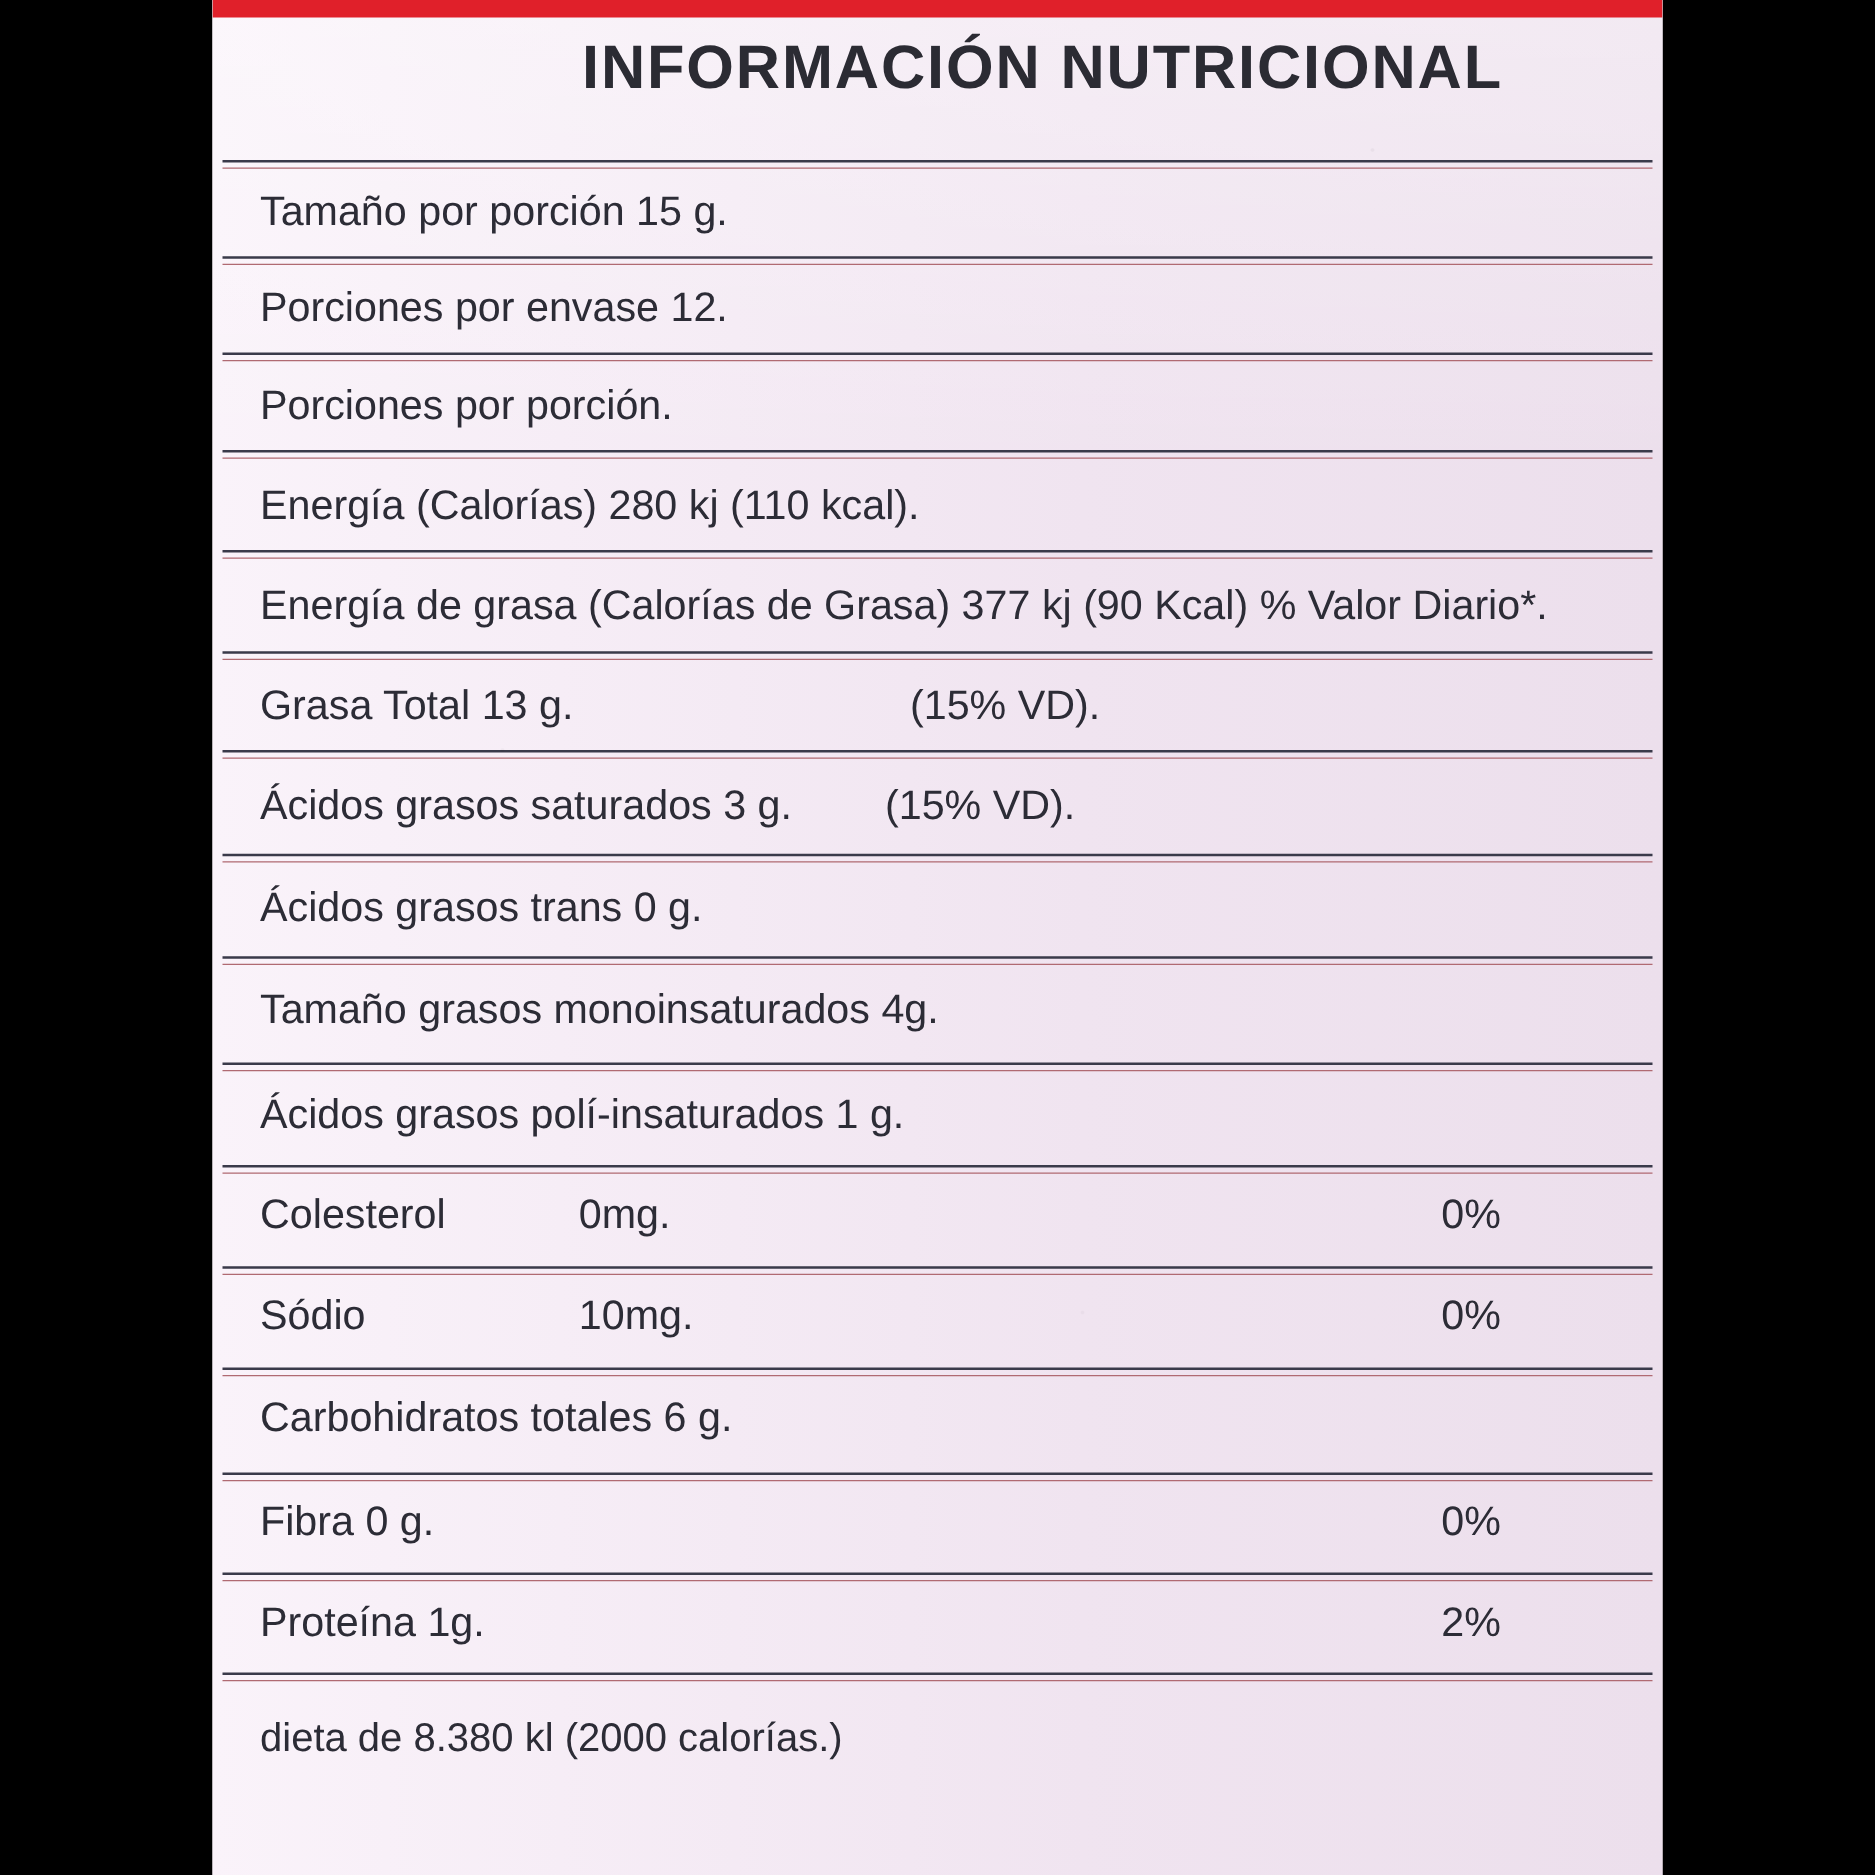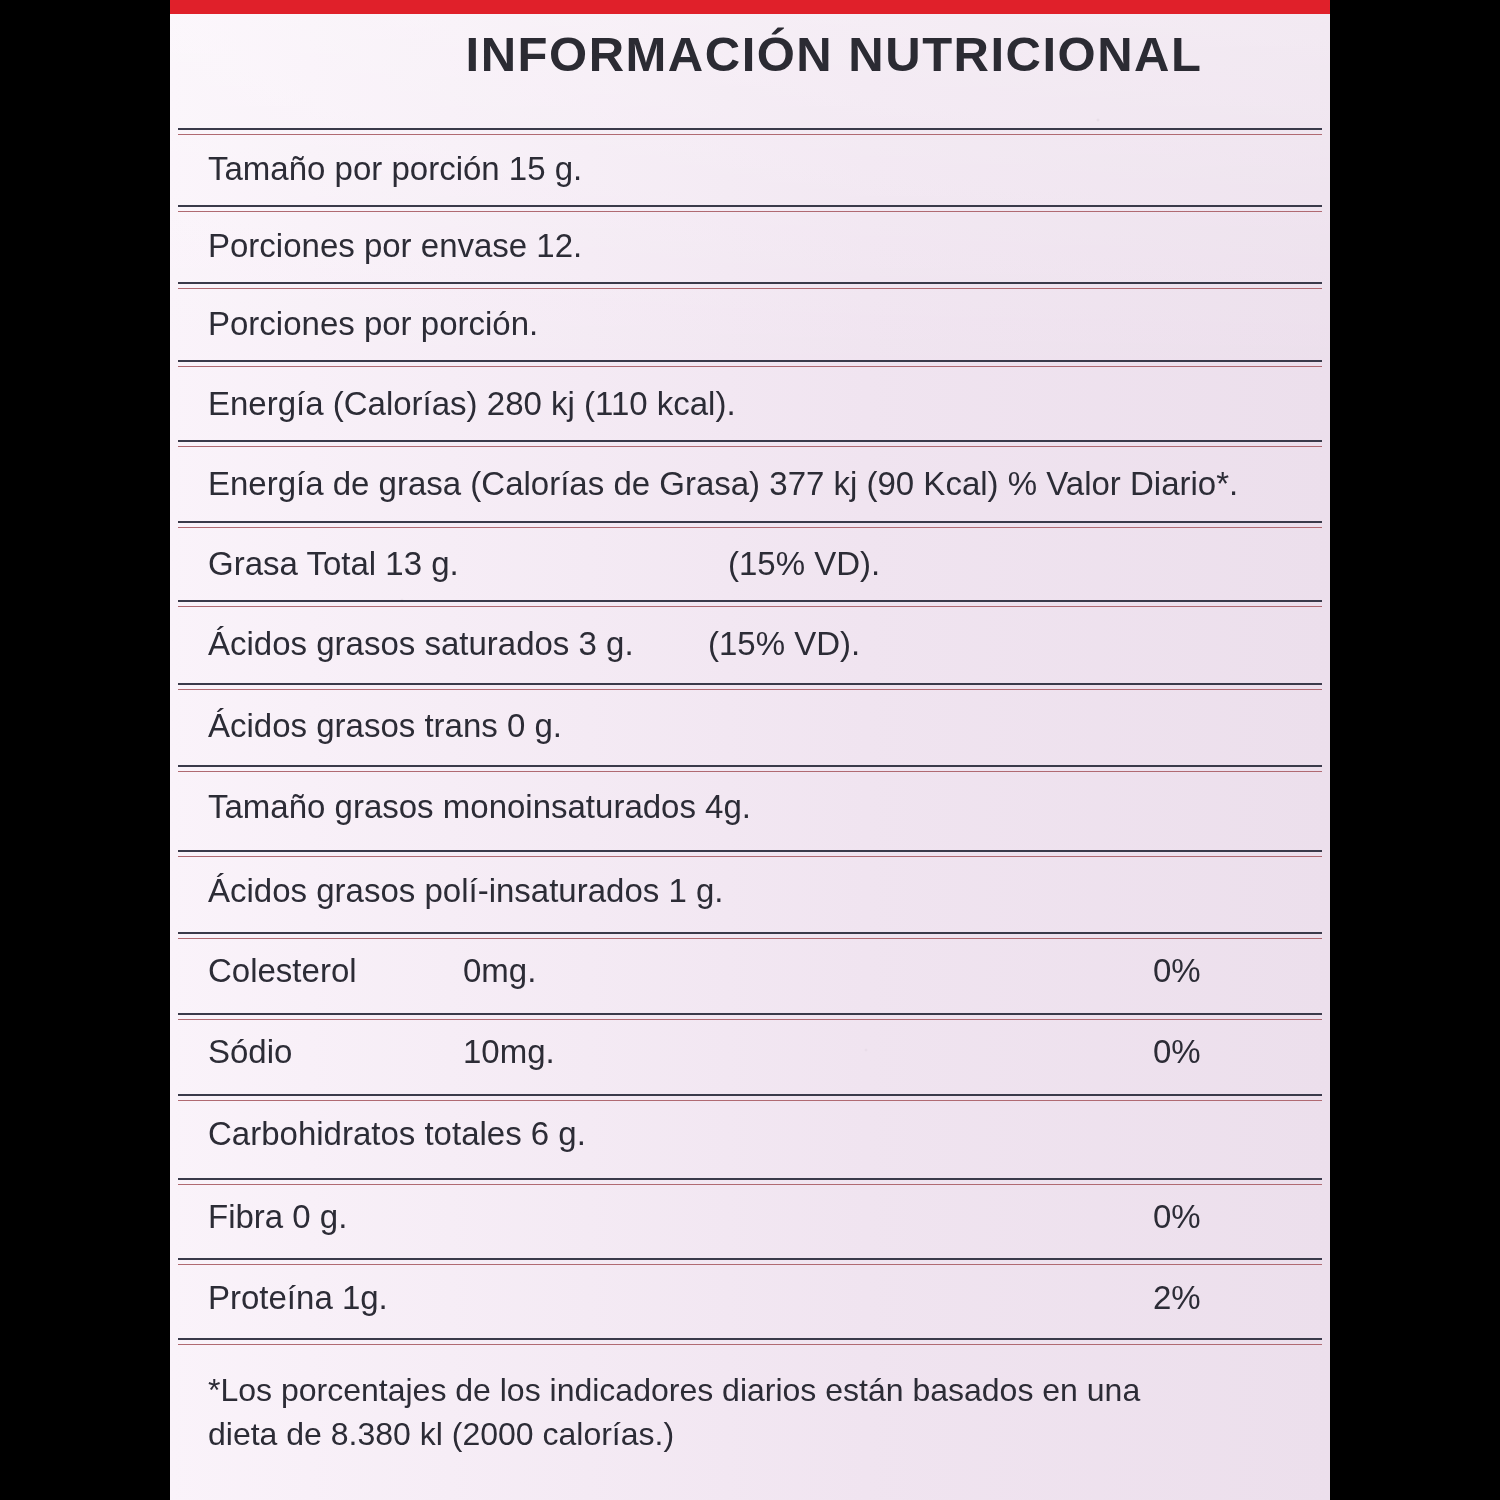--- a/index.html
+++ b/index.html
@@ -287,20 +287,19 @@
       <div class="row" style="top:1279px;">
         <span class="label">Proteína 1g.</span>
         <span class="mid"></span>
         <span class="vd"></span>
         <span class="pct">2%</span>
       </div>
 
     </div>
 
     <div class="footnote">
-      <div>*Los porcentajes de los indicadores diarios están basados en una</div>
       <div>dieta de 8.380 kl (2000 calorías.)</div>
     </div>
 
     <div class="speckle"></div>
   </div>
 
 </div>
 
 </body></html>

